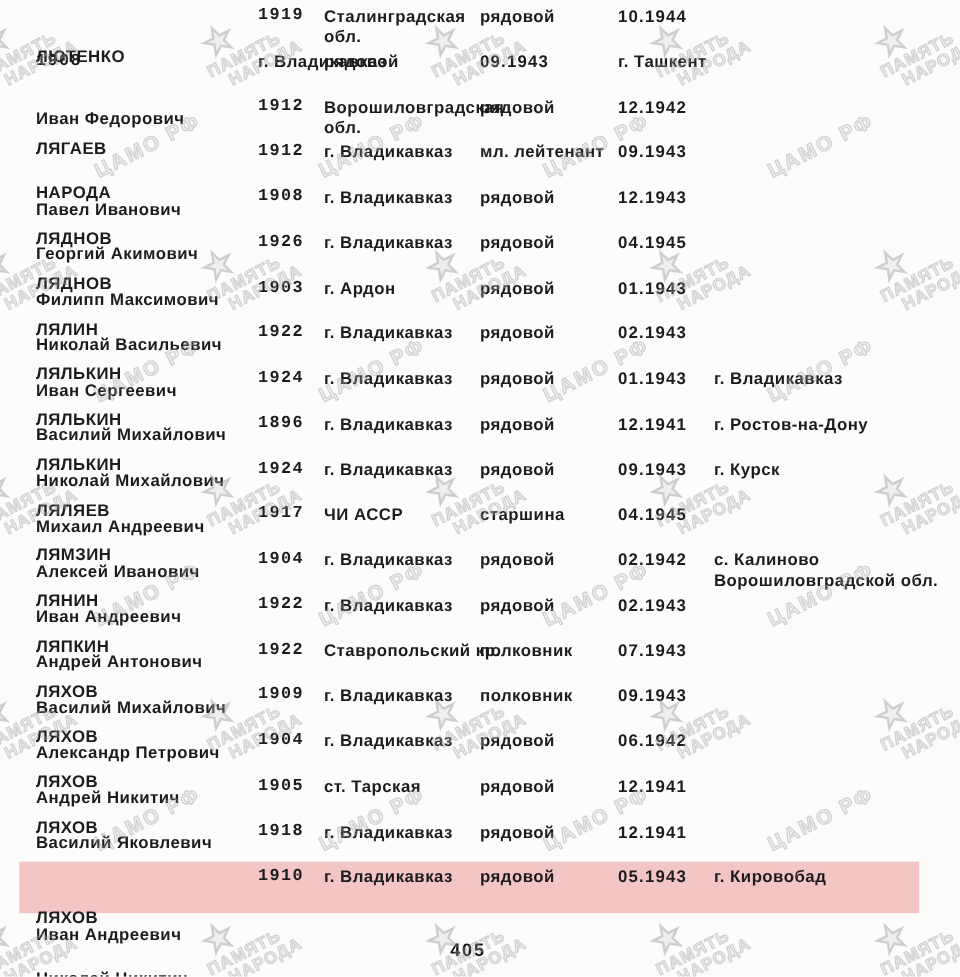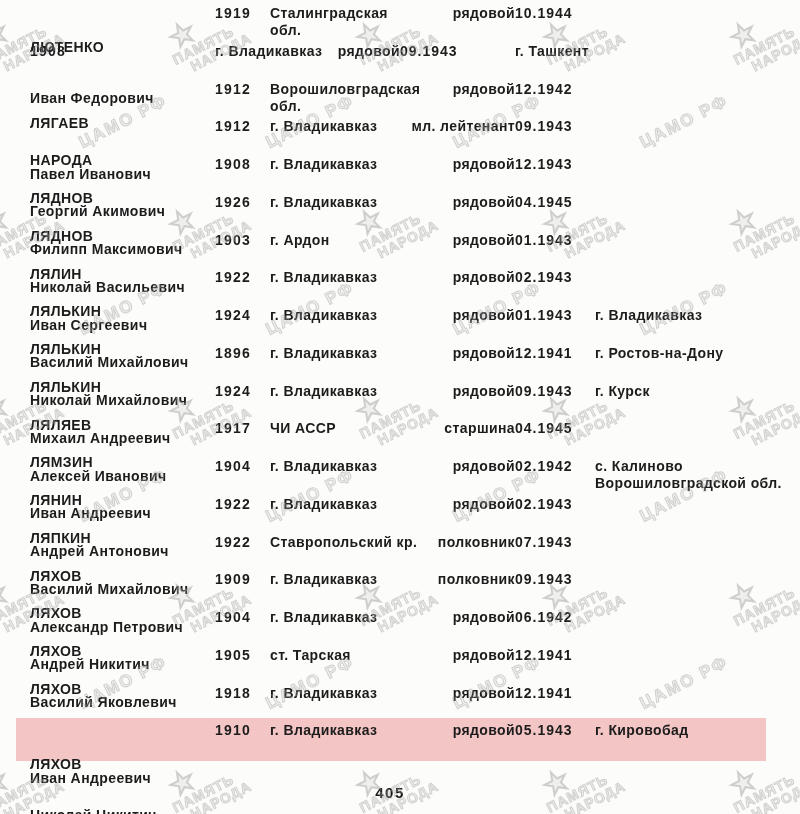--- a/index.html
+++ b/index.html
@@ -30,22 +30,22 @@
     align-items: start;
   }
   .cell {
     font-weight: bold;
     font-size: 14px;
     line-height: 17px;
     letter-spacing: 0.4px;
     color: #1c1c1c;
     white-space: pre;
   }
-  .cell.rank { text-align: right; white-space: pre; }
-  .cell.year { letter-spacing: 1.2px; }
+  .cell.rank { text-align: left; white-space: pre; }
+  .cell.year { letter-spacing: 1.2px; font-family: Liberation Mono, monospace; }
   .cell.date { letter-spacing: 1.0px; }
   .hl-bar {
     position: absolute;
     left: 16px; right: 34px;
     top: -4px; height: 43px;
     z-index: -1;
     display: none;
   }
   .row.highlight .hl-bar { display: block; }
 

